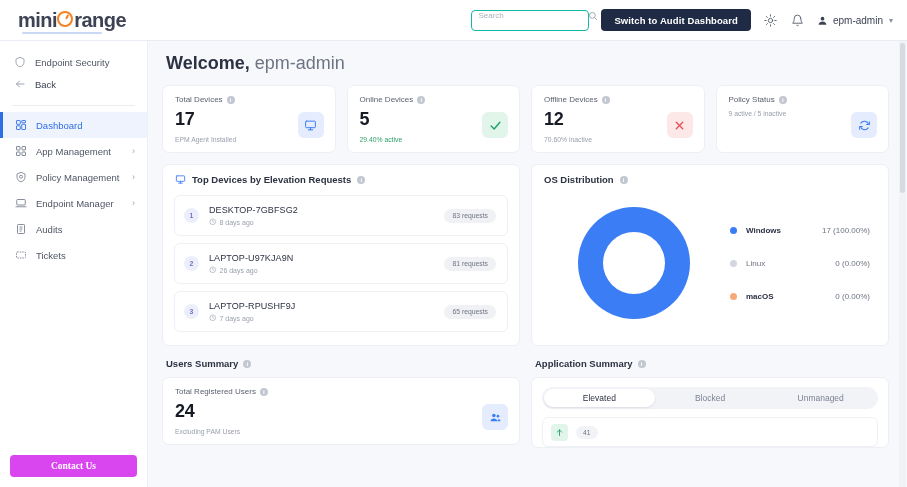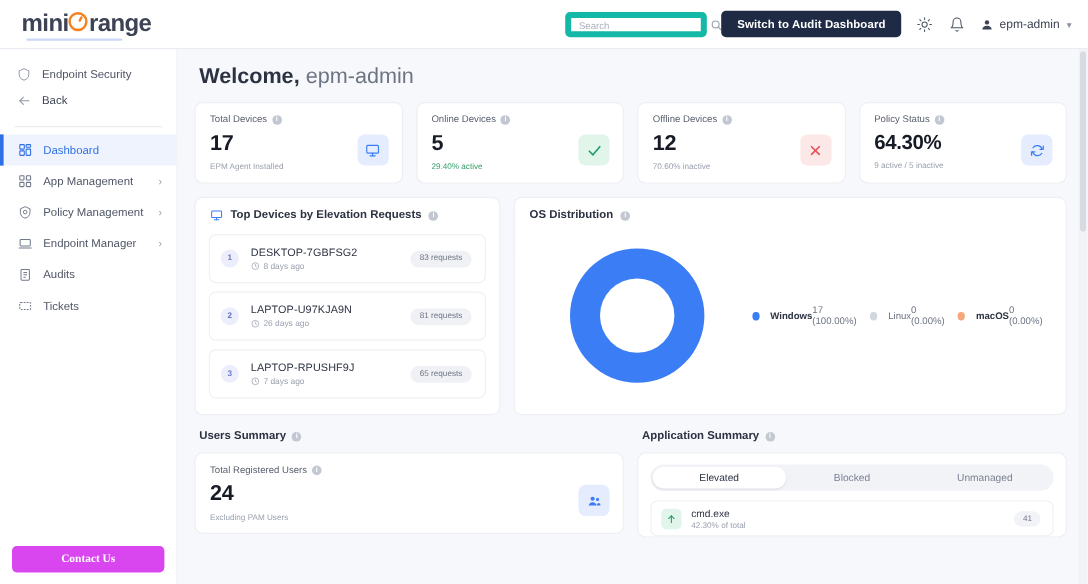--- a/index.html
+++ b/index.html
@@ -31,22 +31,22 @@
   .logo-ring::after {
     content: ""; position: absolute; left: 5.5px; top: 1px;
     width: 1.8px; height: 5px; background: #f5821f; border-radius: 1px;
     transform: rotate(28deg); transform-origin: bottom center;
   }
   .logo .range { color: #3d4354; }
   .logo-underline { position: absolute; left: 22px; top: 32px; width: 80px; height: 2px; background: #c9d8f5; border-radius: 2px; }
 
   .topbar-right { margin-left: auto; display: flex; align-items: center; gap: 12px; }
   .search-box {
-    width: 118px; height: 21px; border: 5px solid #14b8a6; border-radius: 4px;
-    display: flex; align-items: flex-end; padding: 0 6px; background: #fff;
+    width: 118px; height: 21px; border: 1px solid #14b8a6; border-radius: 4px;
+    display: flex; align-items: flex-start; padding: 0 6px; background: #fff;
   }
   .search-box input {
     border: none; outline: none; flex: 1; font-size: 8px; color: #6b7280;
     font-family: "Liberation Sans", sans-serif; background: transparent;
   }
   .search-box input::placeholder { color: #a9b0bd; }
   .icon-svg { display: block; }
   .audit-btn {
     background: #1f2b45; color: #fff; border: none; border-radius: 4px;
     height: 22px; padding: 0 13px; font-size: 9.5px; font-weight: 700;
@@ -152,21 +152,21 @@
   }
 
   .os-body { display: flex; align-items: center; padding: 4px 12px 12px 12px; height: 156px; }
   .donut-wrap { width: 180px; display: flex; align-items: center; justify-content: center; }
   .donut {
     width: 112px; height: 112px; border-radius: 50%;
     background: conic-gradient(#3b7df5 0turn 1turn);
     display: flex; align-items: center; justify-content: center;
   }
   .donut-hole { width: 62px; height: 62px; border-radius: 50%; background: #fff; }
-  .legend { flex: 1; display: flex; flex-direction: row; gap: 10px; padding-left: 6px; padding-right: 6px; }
+  .legend { flex: 1; display: flex; flex-direction: column; gap: 24px; padding-left: 6px; padding-right: 6px; }
   .leg-row { display: flex; align-items: center; font-size: 8px; }
   .leg-dot { width: 7px; height: 7px; border-radius: 50%; margin-right: 9px; }
   .leg-name { color: #2c3242; font-weight: 700; }
   .leg-val { margin-left: auto; color: #6d7483; }
 
   .sec-row { display: flex; gap: 11px; margin-top: 12px; }
   .sec { flex: 1; }
   .sec-title { display: flex; align-items: center; gap: 5px; font-size: 9.5px; font-weight: 700; color: #2c3242; padding: 0 0 8px 4px; }
 
   .users-cards { display: flex; gap: 11px; }
@@ -411,21 +411,20 @@
                   <line x1="19" y1="5" x2="5" y2="19"></line>
                 </svg>
             </div>
           </div>
 
           <div class="card kpi">
             <div class="kpi-title">
               <span>Policy Status</span>
               <span class="info-i">i</span>
             </div>
-            <div class="kpi-val sm">64.30%</div>
             <div class="kpi-sub">9 active / 5 inactive</div>
             <div class="kpi-icon ic-blue">
               <svg class="icon-svg" width="13" height="13" viewBox="0 0 24 24" fill="none" stroke="currentColor" stroke-width="1.9" stroke-linecap="round" stroke-linejoin="round">
                   <polyline points="21,5 21,10 16,10"></polyline>
                   <path d="M19.4 10A8 8 0 0 0 5.2 7.6"></path>
                   <polyline points="3,19 3,14 8,14"></polyline>
                   <path d="M4.6 14A8 8 0 0 0 18.8 16.4"></path>
                 </svg>
             </div>
           </div>
@@ -572,24 +571,20 @@
                 <div class="tab">Unmanaged</div>
               </div>
               <div class="app-list">
                 <div class="app-row">
                   <div class="app-ico">
                     <svg class="icon-svg" width="9" height="9" viewBox="0 0 24 24" fill="none" stroke="currentColor" stroke-width="2.4" stroke-linecap="round" stroke-linejoin="round">
                         <line x1="12" y1="20" x2="12" y2="5"></line>
                         <polyline points="6,11 12,5 18,11"></polyline>
                       </svg>
                   </div>
-                  <div class="app-meta">
-                    <div class="app-name">cmd.exe</div>
-                    <div class="app-sub">42.30% of total</div>
-                  </div>
                   <div class="app-count">41</div>
                 </div>
               </div>
             </div>
           </div>
         </div>
 
       </div>
 
       <div class="scrollbar">

